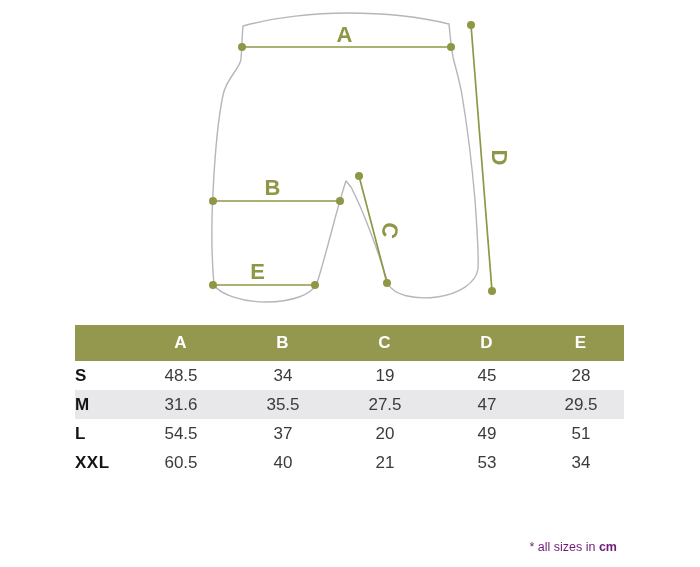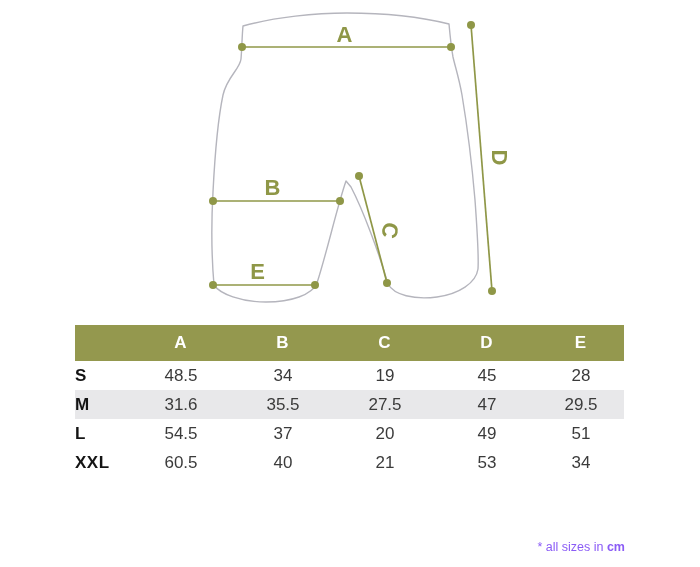--- a/index.html
+++ b/index.html
@@ -27,21 +27,21 @@
   table.size-table tbody tr.striped{background:#e8e8ea;}
   td.size-cell{
     font-weight:bold;color:#141414;font-size:17px;text-align:left;
     padding-left:10px;letter-spacing:0.5px;
   }
   td.value-cell{
     color:#3b3b3b;font-size:17px;font-weight:400;text-align:center;
     font-stretch:condensed;
   }
   .footnote{
-    position:absolute;top:540px;right:75px;font-size:12.5px;color:#8b5cf6;
+    position:absolute;top:540px;right:83px;font-size:12.5px;color:#701a75;
   }
   .footnote b{font-weight:bold;}
 </style>
 </head>
 <body>
 
 <div class="canvas">
 
   <svg class="diagram" viewBox="0 0 700 320" aria-hidden="true">
     <path class="outline" d="M243,26

